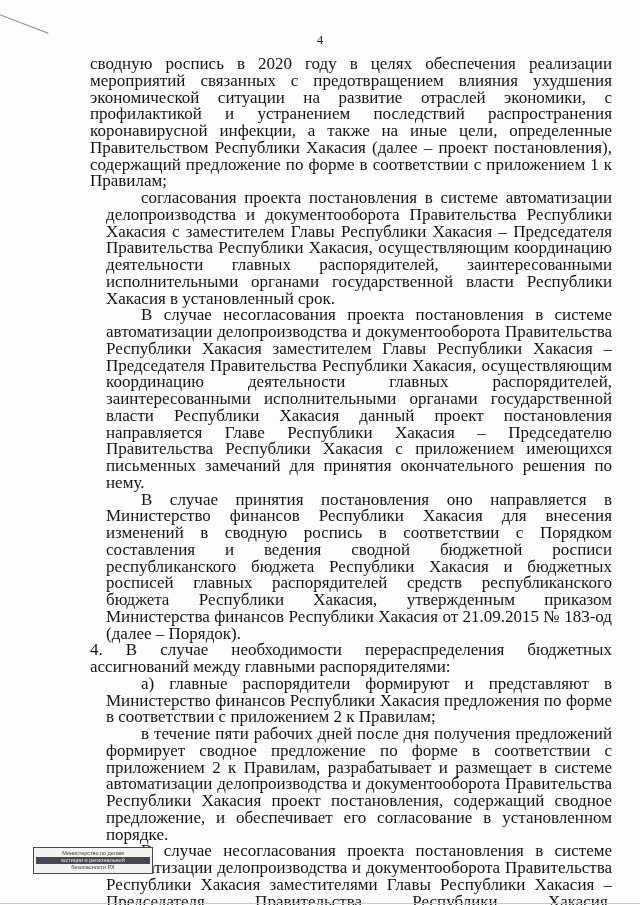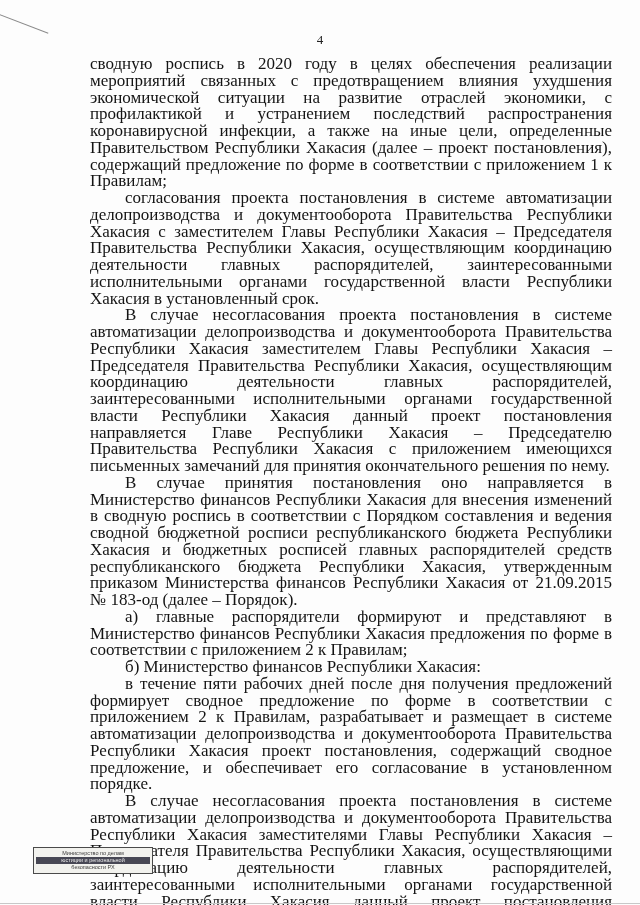--- a/index.html
+++ b/index.html
@@ -27,21 +27,21 @@
     position: absolute;
     top: 56px;
     left: 90px;
     width: 522px;
     font-size: 17px;
     line-height: 16.75px;
     text-align: justify;
     color: #141414;
   }
   .content p { margin: 0; padding: 0; }
-  .content p.indent { text-indent: 35px; }
+  .content p.indent { text-indent: 35px; margin-left: 16px; }
   .content p.flush { text-indent: 0; }
   .content p.fill-last { text-align-last: justify; }
   .scan-line-diagonal {
     position: absolute;
     left: -6px; top: 12px;
     width: 58px; height: 1.4px;
     background: #8a8a8a;
     transform: rotate(21deg);
     transform-origin: left center;
   }
@@ -79,22 +79,22 @@
 
   <div class="scan-line-diagonal"></div>
 
   <div class="page-number">4</div>
 
   <div class="content">
     <p class="flush">сводную роспись в 2020 году в целях обеспечения реализации мероприятий связанных с предотвращением влияния ухудшения экономической ситуации на развитие отраслей экономики, с профилактикой и устранением последствий распространения коронавирусной инфекции, а также на иные цели, определенные Правительством Республики Хакасия (далее – проект постановления), содержащий предложение по форме в соответствии с приложением 1 к Правилам;</p>
     <p class="indent">согласования проекта постановления в системе автоматизации делопроизводства и документооборота Правительства Республики Хакасия с заместителем Главы Республики Хакасия – Председателя Правительства Республики Хакасия, осуществляющим координацию деятельности главных распорядителей, заинтересованными исполнительными органами государственной власти Республики Хакасия в установленный срок.</p>
     <p class="indent">В случае несогласования проекта постановления в системе автоматизации делопроизводства и документооборота Правительства Республики Хакасия заместителем Главы Республики Хакасия – Председателя Правительства Республики Хакасия, осуществляющим координацию деятельности главных распорядителей, заинтересованными исполнительными органами государственной власти Республики Хакасия данный проект постановления направляется Главе Республики Хакасия – Председателю Правительства Республики Хакасия с приложением имеющихся письменных замечаний для принятия окончательного решения по нему.</p>
     <p class="indent">В случае принятия постановления оно направляется в Министерство финансов Республики Хакасия для внесения изменений в сводную роспись в соответствии с Порядком составления и ведения сводной бюджетной росписи республиканского бюджета Республики Хакасия и бюджетных росписей главных распорядителей средств республиканского бюджета Республики Хакасия, утвержденным приказом Министерства финансов Республики Хакасия от 21.09.2015 № 183-од (далее – Порядок).</p>
+    <p class="flush">4. В случае необходимости перераспределения бюджетных ассигнований между главными распорядителями:</p>
     <p class="indent">а) главные распорядители формируют и представляют в Министерство финансов Республики Хакасия предложения по форме в соответствии с приложением 2 к Правилам;</p>
-    <p class="indent">б) Министерство финансов Республики Хакасия:</p>
     <p class="indent">в течение пяти рабочих дней после дня получения предложений формирует сводное предложение по форме в соответствии с приложением 2 к Правилам, разрабатывает и размещает в системе автоматизации делопроизводства и документооборота Правительства Республики Хакасия проект постановления, содержащий сводное предложение, и обеспечивает его согласование в установленном порядке.</p>
     <p class="indent fill-last">В случае несогласования проекта постановления в системе автоматизации делопроизводства и документооборота Правительства Республики Хакасия заместителями Главы Республики Хакасия – Председателя Правительства Республики Хакасия, осуществляющими координацию деятельности главных распорядителей, заинтересованными исполнительными органами государственной власти Республики Хакасия данный проект постановления направляется Главе Республики Хакасия – Председателю Правительства Республики Хакасия с</p>
   </div>
 
   <div class="stamp">
     <span>Министерство по делам</span>
     <span class="stamp-line-dark">юстиции и региональной</span>
     <span>безопасности РХ</span>
   </div>
 

